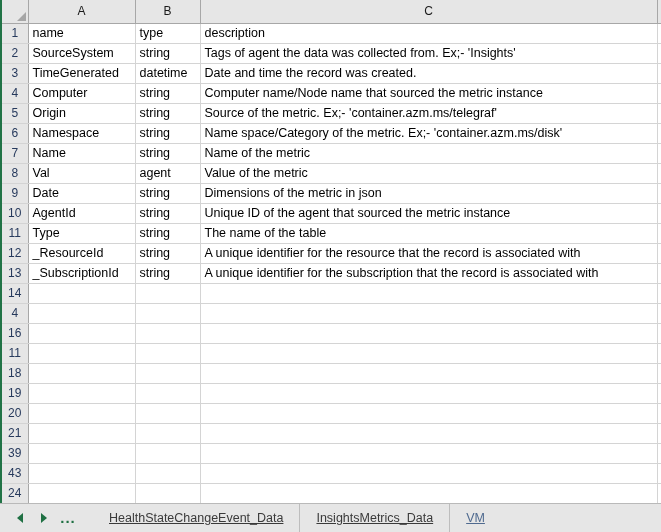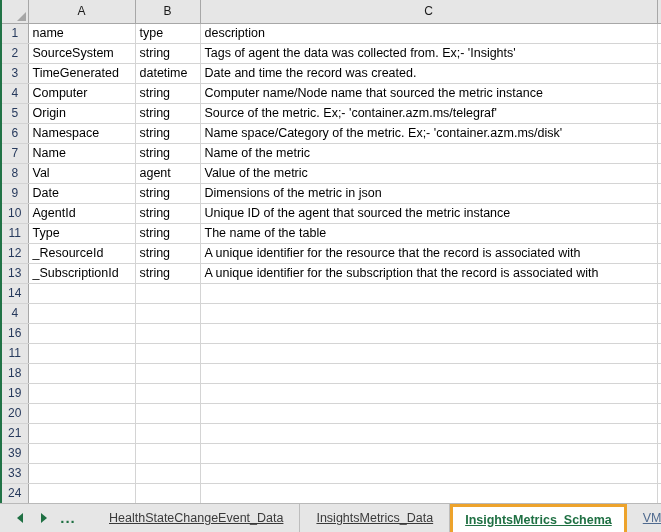--- a/index.html
+++ b/index.html
@@ -357,21 +357,21 @@
             <td class="cell pad"></td>
           </tr>
           <tr>
             <td class="rowhdr">39</td>
             <td class="cell"></td>
             <td class="cell"></td>
             <td class="cell c-last"></td>
             <td class="cell pad"></td>
           </tr>
           <tr>
-            <td class="rowhdr">33</td>
+            <td class="rowhdr">43</td>
             <td class="cell"></td>
             <td class="cell"></td>
             <td class="cell c-last"></td>
             <td class="cell pad"></td>
           </tr>
           <tr>
             <td class="rowhdr">24</td>
             <td class="cell"></td>
             <td class="cell"></td>
             <td class="cell c-last"></td>
@@ -394,22 +394,19 @@
       </div>
       <div class="navsep"></div>
     </div>
     <div class="tabs" id="tabs">
         <div class="tab">
           <span>HealthStateChangeEvent_Data</span>
         </div>
         <div class="tab">
           <span>InsightsMetrics_Data</span>
         </div>
-        <div class="tab active">
-          <span>InsightsMetrics_Schema</span>
-        </div>
         <div class="tab partial">
           <span>VM</span>
         </div>
       </div>
   </div>
 
 </div>
 
 </body></html>

